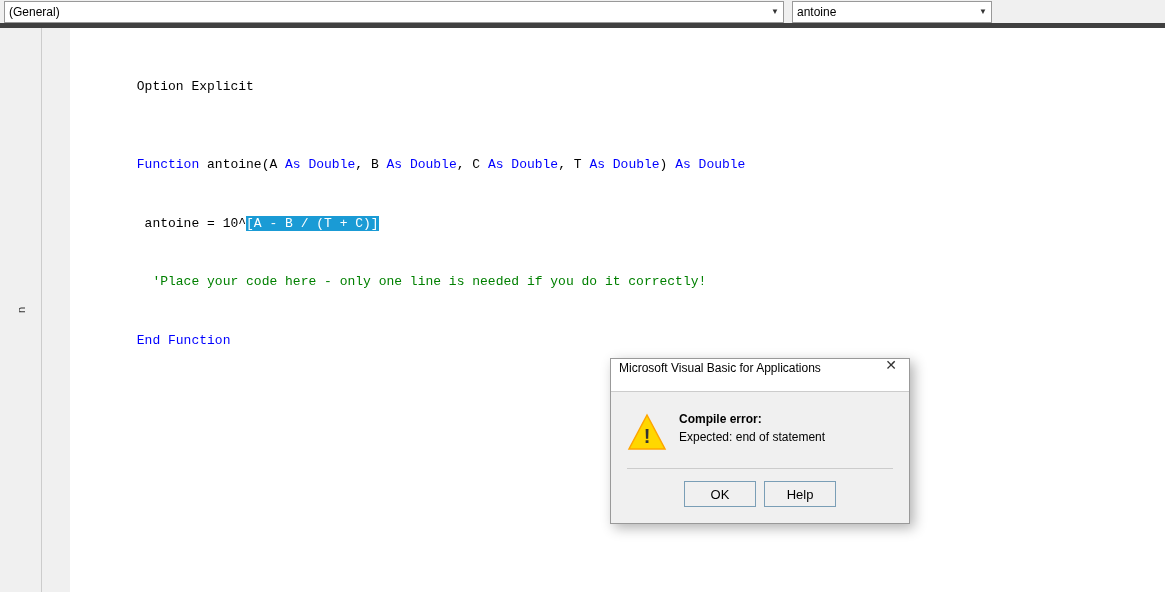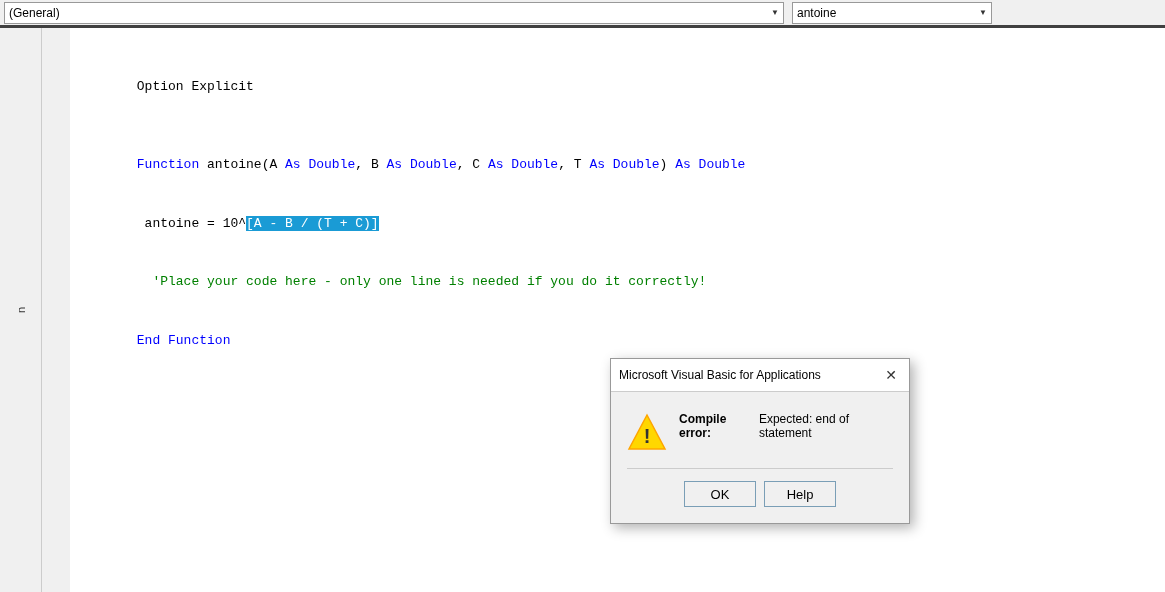--- a/index.html
+++ b/index.html
@@ -11,21 +11,21 @@
       overflow: hidden;
       position: relative;
     }
 
     
     .toolbar {
       display: flex;
       align-items: center;
       height: 28px;
       background: #f0f0f0;
-      border-bottom: 3px solid #404040;
+      border-bottom: 5px solid #404040;
     }
 
     .toolbar-dropdown {
       display: flex;
       align-items: center;
       height: 22px;
       border: 1px solid #999;
       background: white;
       margin: 3px 4px;
       padding: 0 4px;
@@ -118,21 +118,21 @@
       left: 540px;
       width: 300px;
       background: #f0f0f0;
       border: 1px solid #999;
       box-shadow: 4px 4px 12px rgba(0,0,0,0.3);
       pointer-events: all;
     }
 
     .dialog-titlebar {
       display: flex;
-      align-items: center;
+      align-items: flex-end;
       justify-content: space-between;
       background: #ffffff;
       padding: 16px 8px;
       border-bottom: 1px solid #ccc;
       height: 20px;
     }
 
     .dialog-title {
       font-family: Arial, sans-serif;
       font-size: 12px;
@@ -169,21 +169,21 @@
     }
 
     .warning-icon {
       width: 40px;
       height: 40px;
       flex-shrink: 0;
     }
 
     .dialog-text-area {
       display: flex;
-      flex-direction: row;
+      flex-direction: column;
       gap: 4px;
     }
 
     .compile-error-label {
       font-family: Arial, sans-serif;
       font-size: 12px;
       font-weight: bold;
       color: #000;
     }
 

